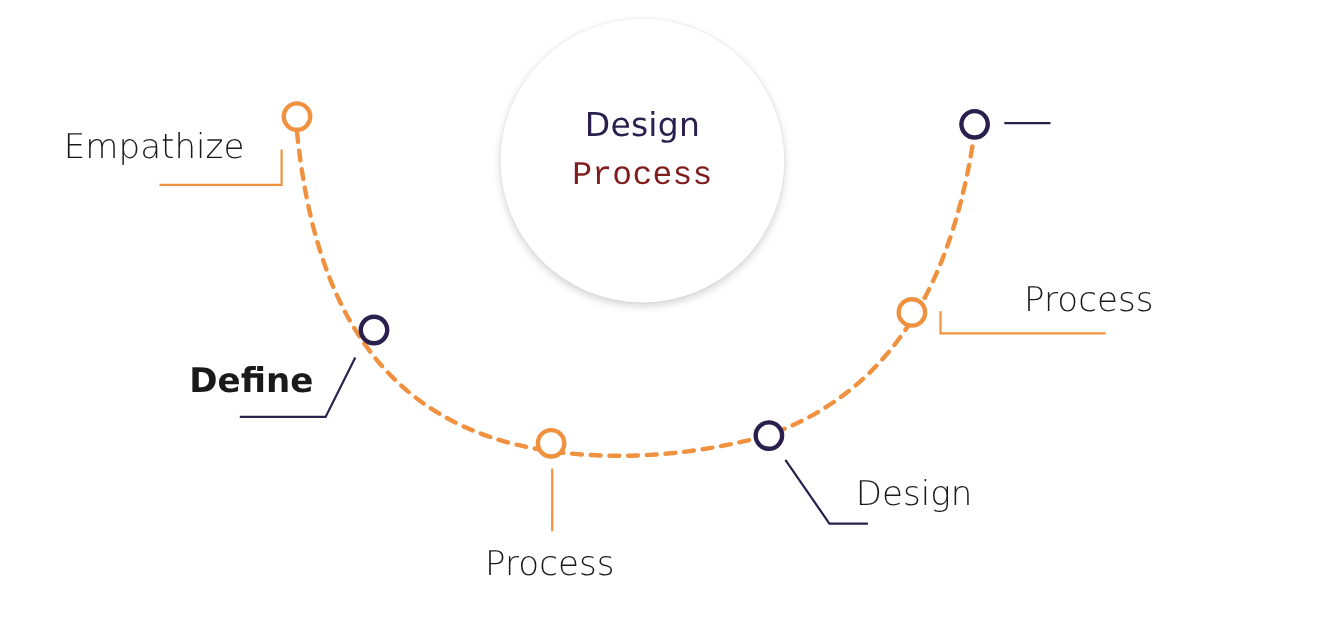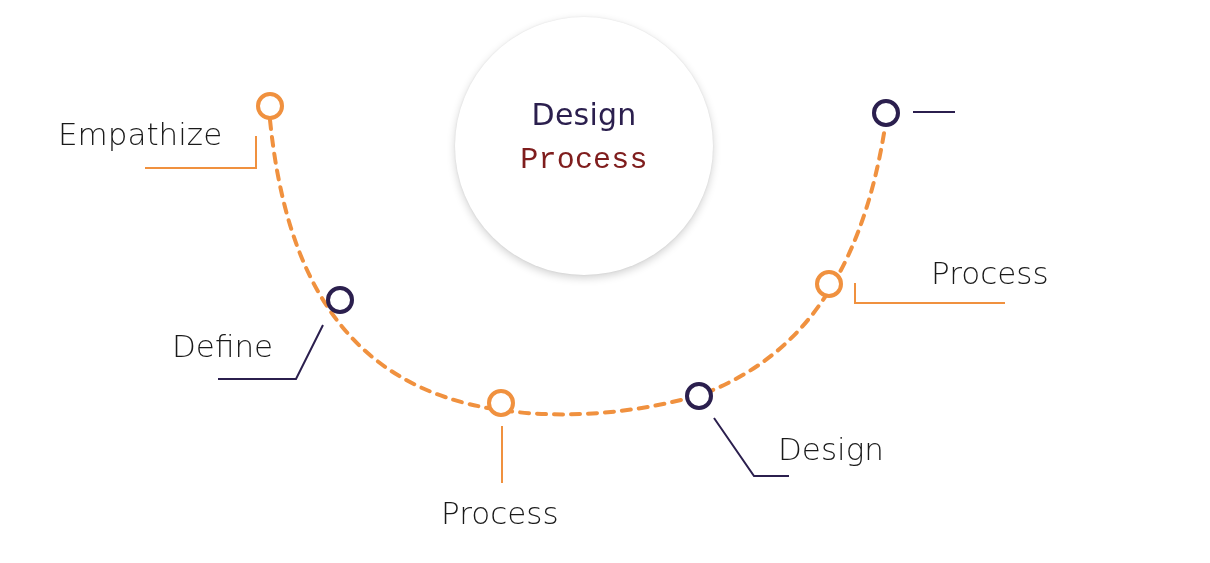--- a/index.html
+++ b/index.html
@@ -78,17 +78,17 @@
 
     <circle cx="270" cy="89" r="12" fill="#ffffff" stroke="#f0913f" stroke-width="4"></circle>
     <circle cx="340" cy="283" r="12" fill="#ffffff" stroke="#2b1f4e" stroke-width="4"></circle>
     <circle cx="501" cy="386" r="12" fill="#ffffff" stroke="#f0913f" stroke-width="4"></circle>
     <circle cx="699" cy="379" r="12" fill="#ffffff" stroke="#2b1f4e" stroke-width="4"></circle>
     <circle cx="829" cy="267" r="12" fill="#ffffff" stroke="#f0913f" stroke-width="4"></circle>
     <circle cx="886" cy="96" r="12" fill="#ffffff" stroke="#2b1f4e" stroke-width="4"></circle>
   </svg>
 
   <div class="label" style="left:58px; top:102px;">Empathize</div>
-  <div class="label" style="left:172px; top:314px;">Define</div>
+  <div class="label" style="left:172px; top:314px;font-weight:bold;">Define</div>
   <div class="label" style="left:441px; top:481px;">Process</div>
   <div class="label" style="left:778px; top:417px;">Design</div>
   <div class="label" style="left:931px; top:241px;">Process</div>
 </div>
 
 </body></html>

